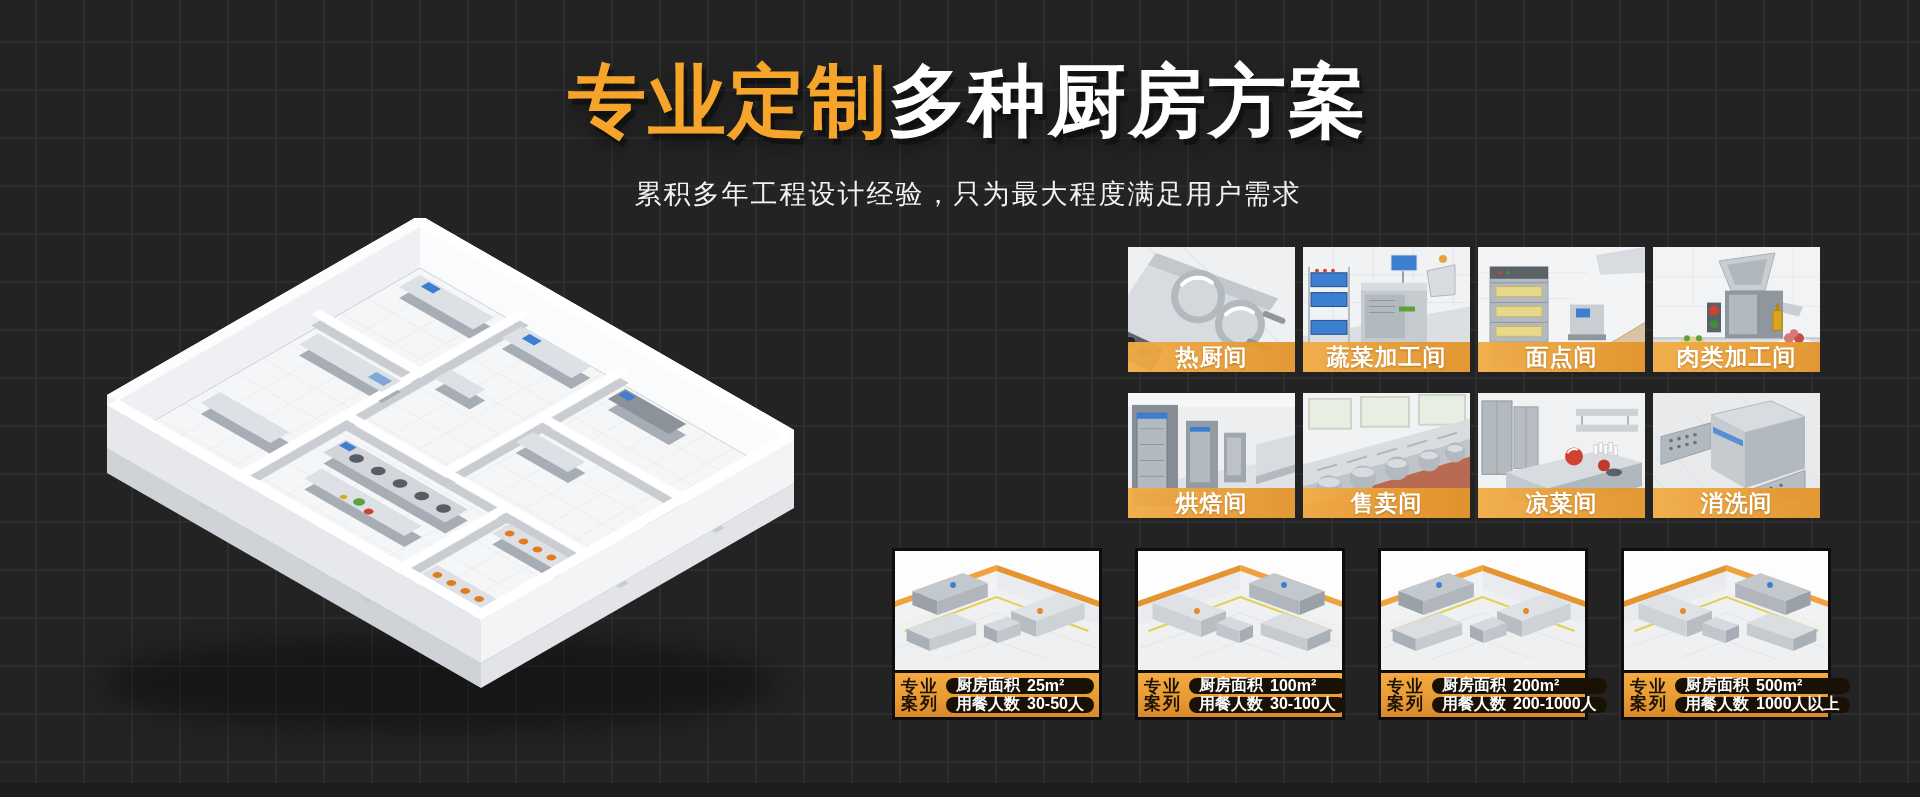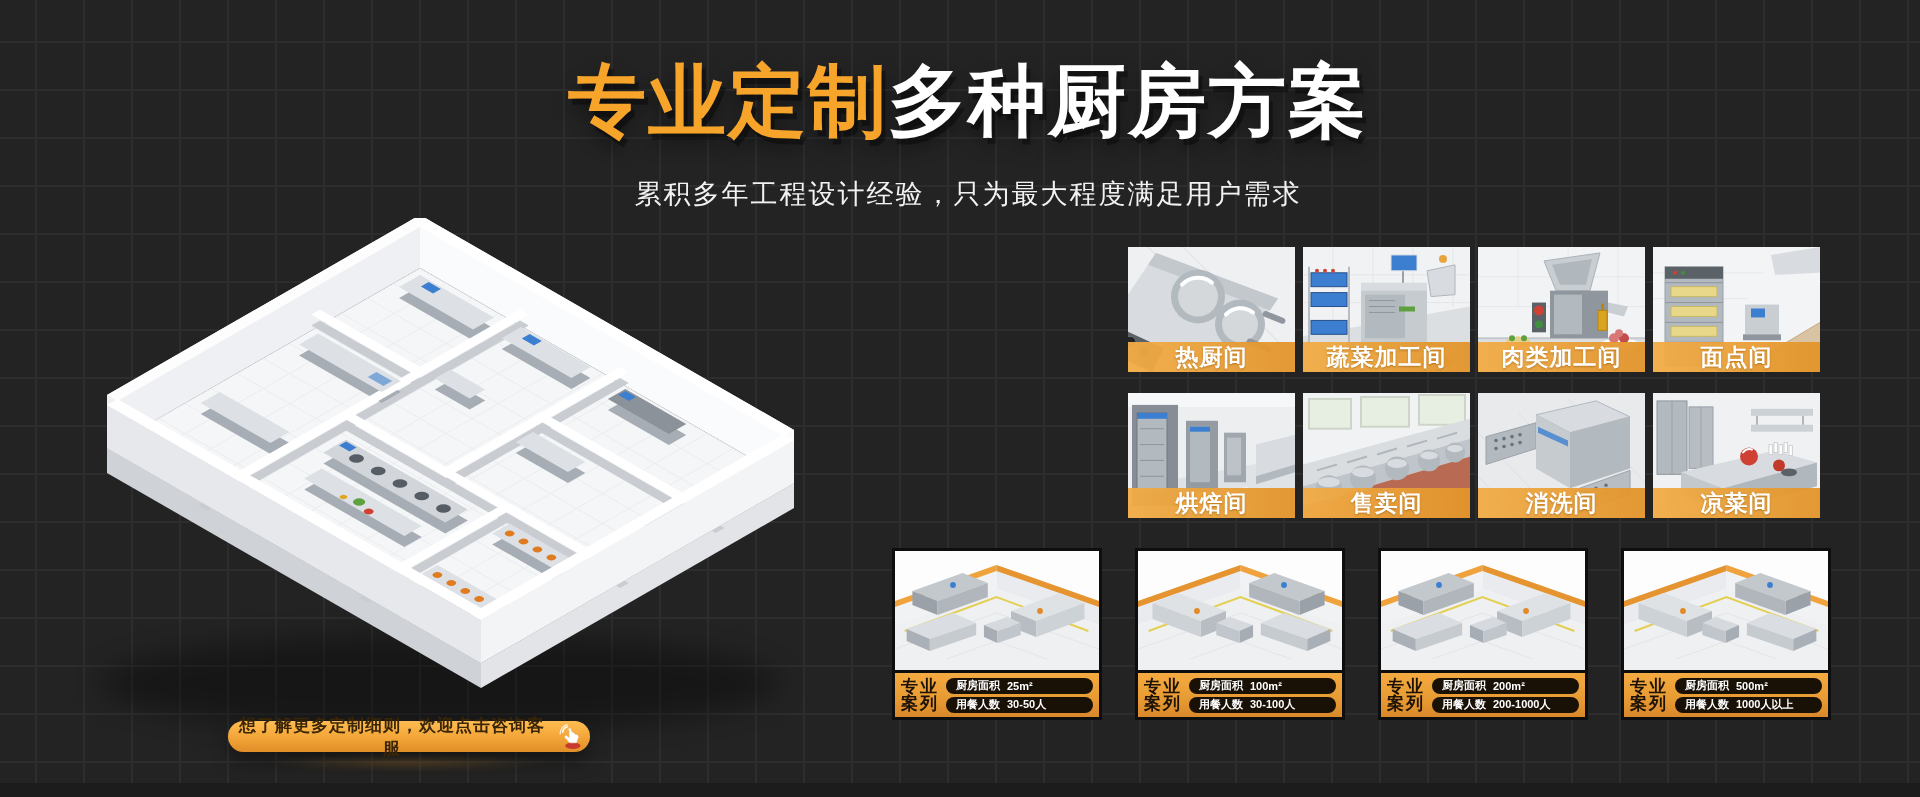--- a/index.html
+++ b/index.html
@@ -75,21 +75,21 @@
     background:linear-gradient(180deg,#f4ab41 0%,#e79a33 60%,#d9882a 100%);
   }
   .case-tag{
     display:flex;flex-direction:column;line-height:1.02;
     color:#1c1206;font-weight:bold;font-size:17px;letter-spacing:2px;flex:0 0 auto;
   }
   .case-pills{display:flex;flex-direction:column;gap:3px;flex:1;}
   .pill{
     display:flex;align-items:center;gap:7px;height:16px;
     background:#1a1106;border-radius:999px;padding:0 10px;
-    color:#fff;font-size:11px;font-weight:bold;white-space:nowrap;
+    color:#fff;font-size:16px;font-weight:bold;white-space:nowrap;
   }
   
   .s1{fill:#d8dce0}.s2{fill:#b2b9bf}.s3{fill:#8f969d}.s4{fill:#5a6167}
   .blu{fill:#3c7fd0}.orn{fill:#e8a33c}.red{fill:#cf4133}.grn{fill:#5da23f}
   .hidden-defs{position:absolute;width:0;height:0;overflow:hidden;}
 </style>
 </head>
 <body>
 
 <div class="page">
@@ -211,29 +211,20 @@
         </g>
       </g>
     </g>
 
     <polygon points="77,230 451,445 451,402 77,187" fill="#e6e8eb"></polygon>
     <polygon points="451,445 764,265 764,222 451,402" fill="#f3f4f6"></polygon>
     <polygon points="77,187 451,402 461.4,396 87.4,181" fill="#ffffff"></polygon>
     <polygon points="451,402 764,222 753.6,216 440.6,396" fill="#ffffff"></polygon>
   </svg>
 
-  <button class="cta">
-    <span>想了解更多定制细则，欢迎点击咨询客服</span>
-    <svg class="cta-icon" viewBox="0 0 28 28">
-      <path d="M5 9A7 7 0 0 1 10 3" stroke="#fff" stroke-width="1.6" fill="none" stroke-linecap="round"></path>
-      <path d="M2.4 10.4A10 10 0 0 1 10 .8" stroke="#fff" stroke-width="1.6" fill="none" stroke-linecap="round" opacity=".75"></path>
-      <ellipse cx="16" cy="23.4" rx="8.2" ry="3.4" fill="#c93a2c"></ellipse>
-      <path d="M12.2 6.2v9l-2.3-2.1c-1.7-1.4-3.4.6-2 2l4.8 5.2h7.1l2-6.1c.5-1.6-.6-2.7-2-2.7h-1.4c0-1.2-1-1.9-2.1-1.7-.2-1-1.2-1.6-2.2-1.3V6.2c0-1.7-2.9-1.9-2.9 0z" fill="#ffffff" stroke="#e3e3e3" stroke-width=".6"></path>
-    </svg>
-  </button>
 
   <div class="room-grid">
 
     <figure class="tile">
       <svg viewBox="0 0 167 126" preserveAspectRatio="none">
         <rect width="167" height="126" fill="#eef0f2"></rect>
         <path d="M20 0L130 110M55 0L165 110M0 55L70 126" stroke="#e3e6e9" stroke-width="1.5" fill="none"></path>
         <polygon points="28,6 150,52 96,126 -20,78" class="s1"></polygon>
         <polygon points="28,6 150,52 142,64 20,18" fill="#c3c8cd"></polygon>
         <circle cx="70" cy="50" r="27" class="s2"></circle>
@@ -272,20 +263,42 @@
         <polygon points="124,24 152,18 152,48 128,50" class="s1" stroke="#aeb5bb"></polygon>
         <rect x="44" y="96" width="96" height="10" class="s3"></rect>
         <rect x="96" y="60" width="16" height="5" class="grn"></rect>
         <circle cx="132" cy="110" r="5" class="orn"></circle>
           <circle cx="144" cy="116" r="5" class="orn"></circle>
         <circle cx="120" cy="116" r="5" class="orn"></circle>
           <circle cx="138" cy="102" r="5" class="orn"></circle>
         <circle cx="140" cy="12" r="4" class="orn"></circle>
       </svg>
       <figcaption class="tile-label">蔬菜加工间</figcaption>
+    </figure>
+
+    <figure class="tile">
+      <svg viewBox="0 0 167 126" preserveAspectRatio="none">
+        <rect width="167" height="126" fill="#f3f4f5"></rect>
+        <path d="M0 26H110M0 52H95" stroke="#e6e8ea" fill="none"></path>
+        <polygon points="84,126 167,76 167,126" fill="#d9c3a2"></polygon>
+        <path d="M84 126L167 76" stroke="#c4a87e"></path>
+        <polygon points="118,8 167,0 167,26 122,28" class="s1"></polygon>
+        <rect x="92" y="58" width="34" height="30" fill="#c9ced3"></rect>
+        <rect x="98" y="62" width="14" height="9" class="blu"></rect>
+        <rect x="90" y="88" width="38" height="6" class="s3"></rect>
+        <rect x="12" y="20" width="58" height="100" class="s2" stroke="#9aa1a8"></rect>
+        <rect x="12" y="20" width="58" height="12" class="s4"></rect>
+        <circle cx="22" cy="26" r="2" class="red"></circle>
+          <circle cx="30" cy="26" r="2" fill="#3f8f3f"></circle>
+        <rect x="18" y="40" width="46" height="10" fill="#e8d98a" stroke="#c9b962"></rect>
+        <rect x="18" y="60" width="46" height="10" fill="#e8d98a" stroke="#c9b962"></rect>
+        <rect x="18" y="80" width="46" height="10" fill="#e8d98a" stroke="#c9b962"></rect>
+        <path d="M12 36h58M12 56h58M12 76h58M12 96h58" stroke="#8f969d"></path>
+      </svg>
+      <figcaption class="tile-label">面点间</figcaption>
     </figure>
 
     <figure class="tile">
       <svg viewBox="0 0 167 126" preserveAspectRatio="none">
         <rect width="167" height="126" fill="#f2f3f4"></rect>
         <path d="M0 30H167M0 60H167M40 0V60M90 0V60M140 0V60" stroke="#e6e8ea" fill="none"></path>
         <rect x="0" y="92" width="167" height="34" fill="#dcdfe2"></rect>
         <path d="M0 92H167" stroke="#c3c8cd" stroke-width="2"></path>
         <polygon points="66,14 122,6 112,44 78,44" fill="#c9ced3" stroke="#aab1b8"></polygon>
         <polygon points="74,18 114,12 108,38 82,38" fill="#b0b7bd"></polygon>
@@ -307,42 +320,20 @@
           <circle cx="146" cy="92" r="5" fill="#c24b4b"></circle>
           <circle cx="141" cy="87" r="4" fill="#d97777"></circle>
         <rect x="120" y="64" width="9" height="20" fill="#d9a41f" stroke="#b9860f"></rect>
         <rect x="123" y="57" width="3" height="7" fill="#b9860f"></rect>
       </svg>
       <figcaption class="tile-label">肉类加工间</figcaption>
     </figure>
 
     <figure class="tile">
       <svg viewBox="0 0 167 126" preserveAspectRatio="none">
-        <rect width="167" height="126" fill="#f3f4f5"></rect>
-        <path d="M0 26H110M0 52H95" stroke="#e6e8ea" fill="none"></path>
-        <polygon points="84,126 167,76 167,126" fill="#d9c3a2"></polygon>
-        <path d="M84 126L167 76" stroke="#c4a87e"></path>
-        <polygon points="118,8 167,0 167,26 122,28" class="s1"></polygon>
-        <rect x="92" y="58" width="34" height="30" fill="#c9ced3"></rect>
-        <rect x="98" y="62" width="14" height="9" class="blu"></rect>
-        <rect x="90" y="88" width="38" height="6" class="s3"></rect>
-        <rect x="12" y="20" width="58" height="100" class="s2" stroke="#9aa1a8"></rect>
-        <rect x="12" y="20" width="58" height="12" class="s4"></rect>
-        <circle cx="22" cy="26" r="2" class="red"></circle>
-          <circle cx="30" cy="26" r="2" fill="#3f8f3f"></circle>
-        <rect x="18" y="40" width="46" height="10" fill="#e8d98a" stroke="#c9b962"></rect>
-        <rect x="18" y="60" width="46" height="10" fill="#e8d98a" stroke="#c9b962"></rect>
-        <rect x="18" y="80" width="46" height="10" fill="#e8d98a" stroke="#c9b962"></rect>
-        <path d="M12 36h58M12 56h58M12 76h58M12 96h58" stroke="#8f969d"></path>
-      </svg>
-      <figcaption class="tile-label">面点间</figcaption>
-    </figure>
-
-    <figure class="tile">
-      <svg viewBox="0 0 167 126" preserveAspectRatio="none">
         <rect width="167" height="126" fill="#eceef0"></rect>
         <rect width="167" height="14" fill="#f6f7f8"></rect>
         <polygon points="0,96 167,64 167,126 0,126" fill="#e0e3e6"></polygon>
         <path d="M20 110L60 102M80 104L120 96" stroke="#eef0f2" stroke-width="3"></path>
         <rect x="4" y="12" width="46" height="102" fill="#868d94"></rect>
         <rect x="9" y="20" width="30" height="80" class="s2" stroke="#737a81"></rect>
         <rect x="9" y="20" width="30" height="6" class="blu"></rect>
         <path d="M12 36h24M12 52h24M12 68h24M12 84h24" stroke="#8f969d"></path>
         <rect x="58" y="28" width="32" height="72" fill="#949ba2"></rect>
         <rect x="62" y="34" width="20" height="56" class="s2"></rect>
@@ -373,20 +364,47 @@
             <ellipse cx="60" cy="80" rx="11" ry="5" class="s1"></ellipse>
           <circle cx="94" cy="76" r="12" class="s2"></circle>
             <ellipse cx="94" cy="71" rx="10" ry="4.5" class="s1"></ellipse>
           <circle cx="126" cy="68" r="11" class="s2"></circle>
             <ellipse cx="126" cy="63" rx="9" ry="4" class="s1"></ellipse>
           <circle cx="152" cy="60" r="10" class="s2"></circle>
             <ellipse cx="152" cy="56" rx="8" ry="3.6" class="s1"></ellipse>
         </g>
       </svg>
       <figcaption class="tile-label">售卖间</figcaption>
+    </figure>
+
+    <figure class="tile">
+      <svg viewBox="0 0 167 126" preserveAspectRatio="none">
+        <rect width="167" height="126" fill="#eff1f2"></rect>
+        <rect x="98" y="16" width="62" height="7" fill="#ccd1d5"></rect>
+        <rect x="98" y="32" width="62" height="7" fill="#ccd1d5"></rect>
+        <path d="M104 23v9M150 23v9" stroke="#b0b7bd" stroke-width="2"></path>
+        <rect x="4" y="8" width="30" height="74" class="s2" stroke="#8f969d"></rect>
+        <rect x="36" y="14" width="24" height="62" fill="#b7bdc3" stroke="#9aa1a8"></rect>
+        <path d="M19 8v74M48 14v62" stroke="#9aa1a8"></path>
+        <polygon points="28,80 122,58 164,70 70,96" class="s1"></polygon>
+        <polygon points="70,96 164,70 164,94 70,120" fill="#b0b7bd"></polygon>
+        <polygon points="28,80 70,96 70,120 28,102" fill="#c3c8cd"></polygon>
+        <circle cx="96" cy="64" r="9" class="red"></circle>
+        <path d="M90 60a8 8 0 0 1 9-3" stroke="#fff" stroke-width="2" fill="none" stroke-linecap="round"></path>
+        <g fill="#fff" stroke="#d0d0d0">
+          <rect x="116" y="52" width="3.4" height="10"></rect>
+            <rect x="121" y="50" width="3.4" height="10"></rect>
+          <rect x="126" y="52" width="3.4" height="10"></rect>
+            <rect x="131" y="50" width="3.4" height="10"></rect>
+          <rect x="136" y="53" width="3.4" height="10"></rect>
+        </g>
+        <ellipse cx="136" cy="80" rx="8" ry="4" class="s4"></ellipse>
+        <circle cx="126" cy="73" r="6" fill="#c0392b"></circle>
+      </svg>
+      <figcaption class="tile-label">凉菜间</figcaption>
     </figure>
 
     <figure class="tile">
       <svg viewBox="0 0 167 126" preserveAspectRatio="none">
         <rect width="167" height="126" fill="#e8eaec"></rect>
         <path d="M0 40L80 126M40 20L140 126M90 6L167 90M0 84L40 126" stroke="#dde0e3" fill="none"></path>
         <polygon points="8,44 58,30 58,56 8,72" class="s2" stroke="#9aa1a8"></polygon>
         <g fill="#6a727a">
           <circle cx="18" cy="48" r="1.8"></circle>
             <circle cx="26" cy="46" r="1.8"></circle>
@@ -407,47 +425,20 @@
             <circle cx="118" cy="96" r="1.8"></circle>
             <circle cx="128" cy="93" r="1.8"></circle>
           <circle cx="108" cy="108" r="1.8"></circle>
             <circle cx="118" cy="104" r="1.8"></circle>
             <circle cx="128" cy="101" r="1.8"></circle>
         </g>
       </svg>
       <figcaption class="tile-label">消洗间</figcaption>
     </figure>
 
-    <figure class="tile">
-      <svg viewBox="0 0 167 126" preserveAspectRatio="none">
-        <rect width="167" height="126" fill="#eff1f2"></rect>
-        <rect x="98" y="16" width="62" height="7" fill="#ccd1d5"></rect>
-        <rect x="98" y="32" width="62" height="7" fill="#ccd1d5"></rect>
-        <path d="M104 23v9M150 23v9" stroke="#b0b7bd" stroke-width="2"></path>
-        <rect x="4" y="8" width="30" height="74" class="s2" stroke="#8f969d"></rect>
-        <rect x="36" y="14" width="24" height="62" fill="#b7bdc3" stroke="#9aa1a8"></rect>
-        <path d="M19 8v74M48 14v62" stroke="#9aa1a8"></path>
-        <polygon points="28,80 122,58 164,70 70,96" class="s1"></polygon>
-        <polygon points="70,96 164,70 164,94 70,120" fill="#b0b7bd"></polygon>
-        <polygon points="28,80 70,96 70,120 28,102" fill="#c3c8cd"></polygon>
-        <circle cx="96" cy="64" r="9" class="red"></circle>
-        <path d="M90 60a8 8 0 0 1 9-3" stroke="#fff" stroke-width="2" fill="none" stroke-linecap="round"></path>
-        <g fill="#fff" stroke="#d0d0d0">
-          <rect x="116" y="52" width="3.4" height="10"></rect>
-            <rect x="121" y="50" width="3.4" height="10"></rect>
-          <rect x="126" y="52" width="3.4" height="10"></rect>
-            <rect x="131" y="50" width="3.4" height="10"></rect>
-          <rect x="136" y="53" width="3.4" height="10"></rect>
-        </g>
-        <ellipse cx="136" cy="80" rx="8" ry="4" class="s4"></ellipse>
-        <circle cx="126" cy="73" r="6" fill="#c0392b"></circle>
-      </svg>
-      <figcaption class="tile-label">凉菜间</figcaption>
-    </figure>
-
   </div>
 
   <div class="case-row">
 
     <div class="case-card">
       <div class="case-img">
         <svg viewBox="0 0 211 119" preserveAspectRatio="none">
             <use href="#kitcase"></use>
           </svg>
       </div>

